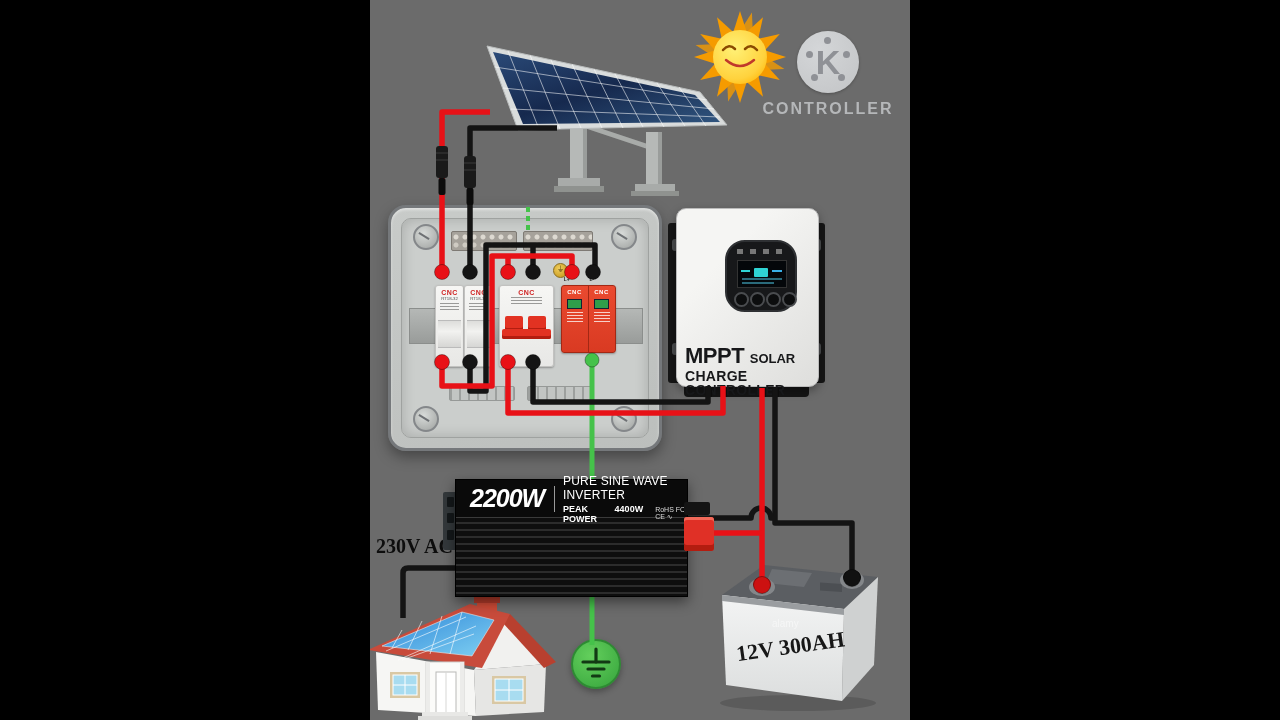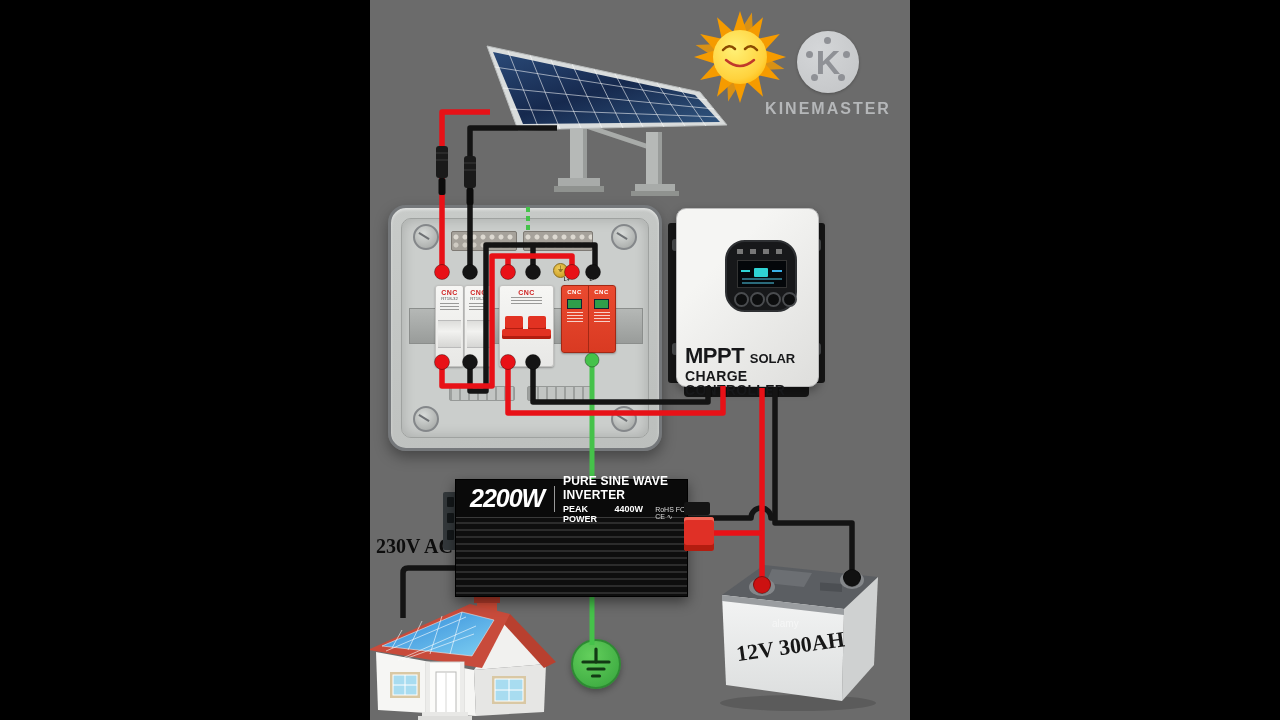--- a/index.html
+++ b/index.html
@@ -85,21 +85,21 @@
   .mterm{position:absolute;top:183px;width:7px;height:9px;background:#0d0d0d;}
 
   
   #inverter{left:85px;top:479px;width:231px;height:116px;z-index:3;
     background:repeating-linear-gradient(180deg,#2c2c2c 0 2px,#0e0e0e 2px 7px);
     border:1px solid #000;box-shadow:0 5px 12px rgba(0,0,0,.45);}
   #inv-label{position:absolute;left:0;top:0;width:100%;height:37px;background:#0a0a0a;
     border-bottom:1px solid #3a3a3a;display:flex;align-items:center;color:#fff;}
   #inv-power{font-size:25px;font-weight:bold;font-style:italic;padding-left:14px;letter-spacing:-1px;}
   #inv-div{width:1px;height:26px;background:#9a9a9a;margin:0 8px 0 10px;}
-  #inv-right .r1{font-size:12px;font-weight:bold;letter-spacing:.2px;}
+  #inv-right .r1{font-size:12px;font-weight:normal;letter-spacing:.2px;}
   #inv-right .r2{font-size:9px;font-weight:bold;margin-top:2px;display:flex;gap:12px;align-items:baseline;}
   #inv-right .certs{font-size:7px;color:#ddd;font-weight:normal;}
   #inv-ac{left:73px;top:492px;width:15px;height:58px;background:#33383b;border-radius:2px;z-index:3;}
   #inv-ac i{position:absolute;left:4px;width:7px;height:10px;background:#14181a;border-radius:1px;}
   #inv-cyan{left:86px;top:506px;width:4px;height:54px;background:#b9e6f2;opacity:.85;z-index:3;}
   #inv-tneg{left:314px;top:502px;width:26px;height:13px;background:#141414;z-index:3;border-radius:2px;}
   #inv-tpos{left:314px;top:517px;width:30px;height:34px;background:#e03026;z-index:3;border-radius:3px;
     box-shadow:inset 0 -6px 0 #b31d10,inset 0 3px 0 #f26a5a;}
 
   
@@ -194,21 +194,21 @@
   </svg>
 
   <div class="abs" id="km-logo">
     <div class="kletter">K</div>
     <div class="km-dot" style="left:27px;top:6px;"></div>
     <div class="km-dot" style="left:9px;top:20px;"></div>
     <div class="km-dot" style="left:46px;top:20px;"></div>
     <div class="km-dot" style="left:14px;top:43px;"></div>
     <div class="km-dot" style="left:41px;top:43px;"></div>
   </div>
-  <div class="abs" id="km-text">KINEMASTER</div>
+  <div class="abs" id="km-text">CONTROLLER</div>
 
   <div class="abs" id="dbox">
     <div class="inner"></div>
     <div class="screw" style="left:22px;top:16px;">
           <i></i>
         </div>
     <div class="screw" style="left:220px;top:16px;">
           <i></i>
         </div>
     <div class="screw" style="left:22px;top:198px;">

